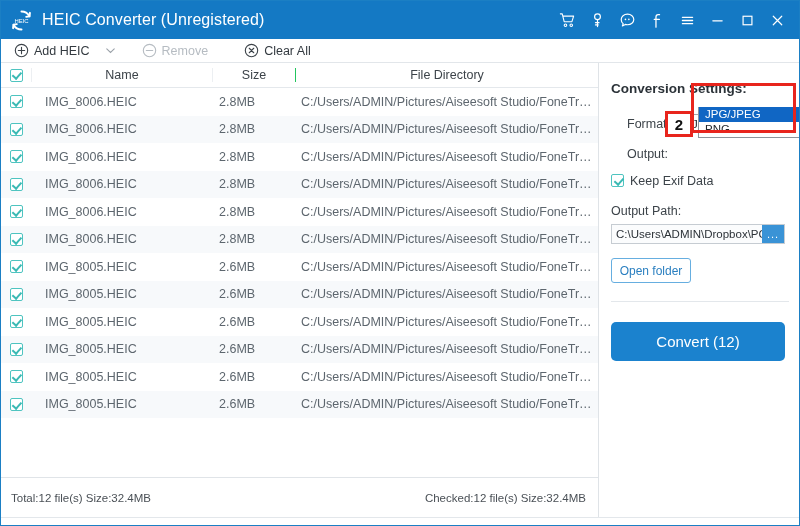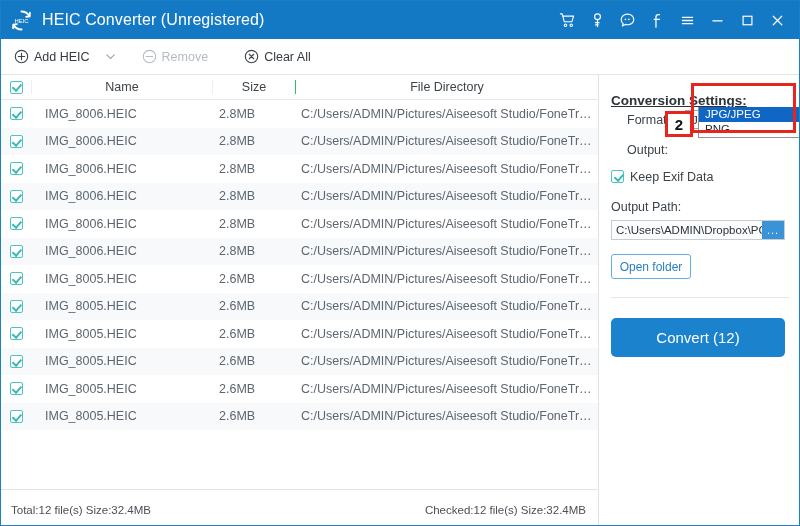--- a/index.html
+++ b/index.html
@@ -54,21 +54,21 @@
     height: 30px;
     display: flex;
     align-items: center;
     justify-content: center;
     cursor: default;
   }
   .tb-btn svg { display: block; }
 
   
   .toolbar {
-    height: 36px;
+    height: 24px;
     background: #ffffff;
     display: flex;
     align-items: center;
     padding-left: 9px;
     box-sizing: border-box;
     border-bottom: 1px solid #e2e6ea;
   }
   .tool-item {
     display: flex;
     align-items: center;
@@ -219,22 +219,21 @@
     flex: 1 1 auto;
     background: #ffffff;
     padding: 18px 14px 0 12px;
     box-sizing: border-box;
     position: relative;
   }
   .panel-title {
     font-size: 13.5px;
     font-weight: bold;
     color: #2b3238;
-    margin-bottom: 2px;
-    text-decoration: underline;
+    margin-bottom: 18px;
   }
   .field-row {
     display: flex;
     align-items: center;
     margin-bottom: 11px;
     height: 19px;
   }
   .field-label {
     font-size: 12.5px;
     color: #3c4349;

